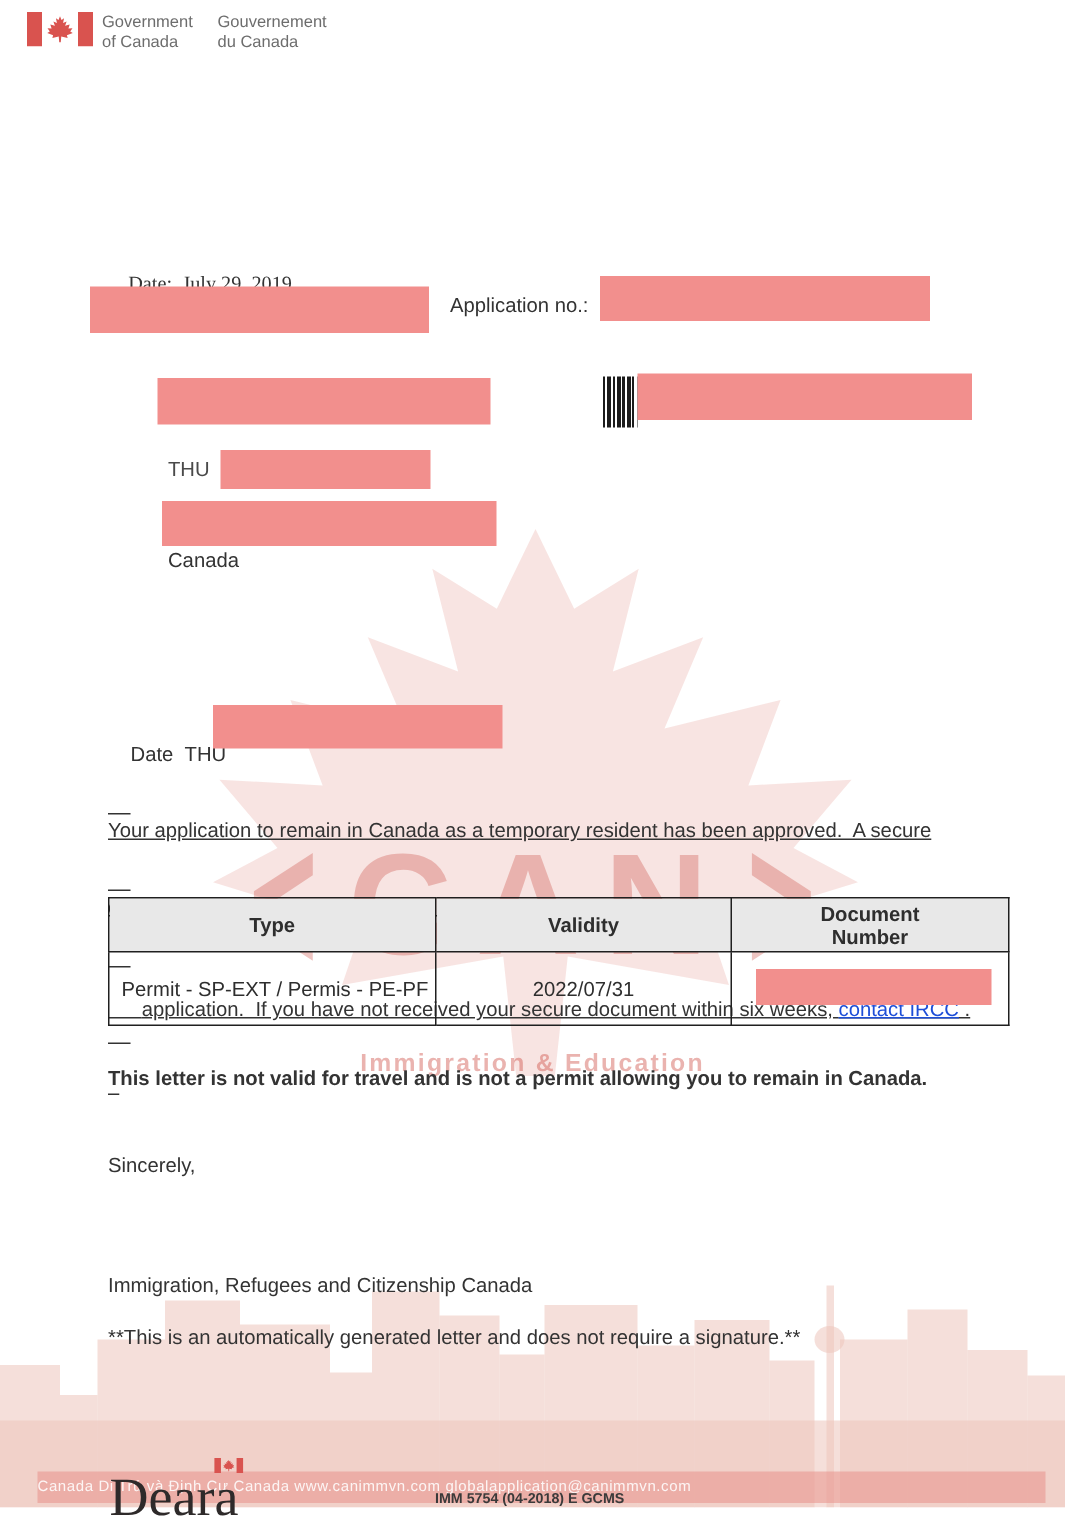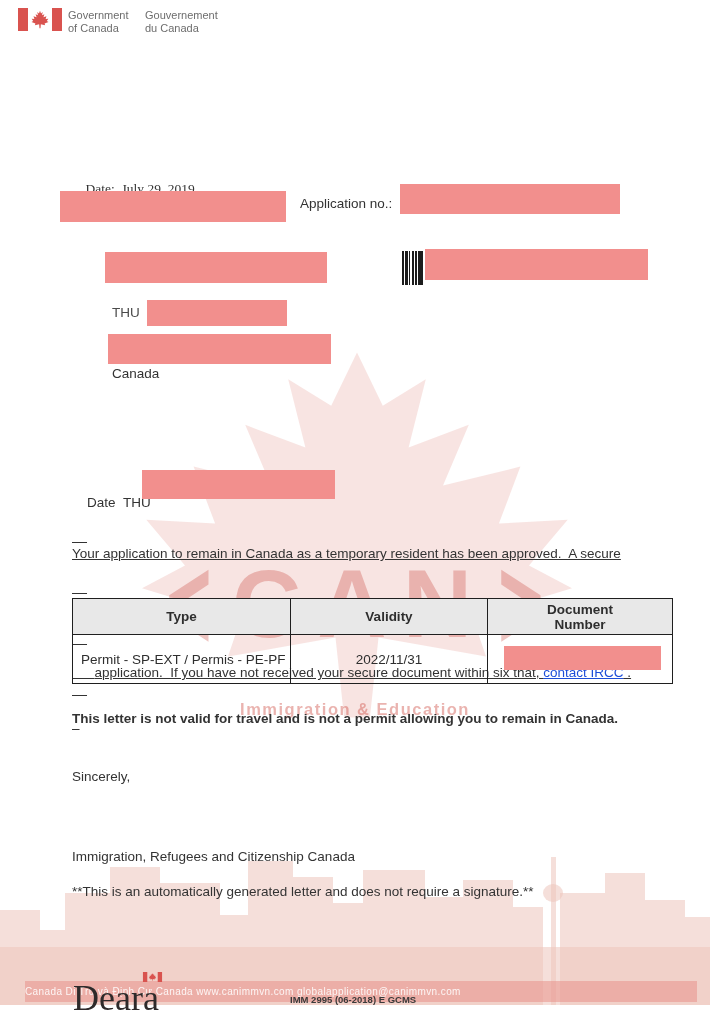--- a/index.html
+++ b/index.html
@@ -139,39 +139,39 @@
 
   <div class="abs txt" style="left:72px;top:477px;z-index:2;">
     <span>Date</span><span>&nbsp;&nbsp;</span><span>THU</span>
   </div>
   <div class="redact" style="left:142px;top:470px;width:193px;height:29px;z-index:2;"></div>
 
   <div class="para txt" style="z-index:2;">
     <span>Your application to remain in Canada as a temporary resident has been approved.  A secure</span>
     <span>document has been mailed to you at the address that you provided when you made your</span>
     <span class="inline-line">
-      <span>application.  If you have not received your secure document within six that, </span><a class="doc-link">contact IRCC</a><span> .</span>
+      <span>application.  If you have not received your secure document within six weeks, </span><a class="doc-link">contact IRCC</a><span> .</span>
     </span>
   </div>
 
   <table class="permit" style="z-index:2;">
     <colgroup>
         <col style="width:218px">
         <col style="width:197px">
         <col style="width:185px">
       </colgroup>
     <tbody>
         <tr>
       <th><span>Type</span></th>
       <th><span>Validity</span></th>
       <th><span class="th-narrow">Document Number</span></th>
     </tr>
     <tr>
       <td class="cell-type">Permit - SP-EXT / Permis - PE-PF</td>
-      <td class="cell-validity">2022/11/31</td>
+      <td class="cell-validity">2022/07/31</td>
       <td class="cell-doc">
             <div class="doc-redact"></div>
           </td>
     </tr>
   </tbody>
     </table>
 
   <div class="abs txt" style="left:72px;top:710px;z-index:2;font-weight:bold;">This letter is not valid for travel and is not a permit allowing you to remain in Canada.</div>
   <div class="abs txt" style="left:72px;top:768px;z-index:2;">Sincerely,</div>
   <div class="abs txt" style="left:72px;top:848px;z-index:2;">Immigration, Refugees and Citizenship Canada</div>
@@ -182,15 +182,15 @@
   <div class="wordmark">
     <span>Dear</span><span class="last-a"><span>a</span><svg class="mini-flag" width="21" height="10" viewBox="0 0 44 23">
       <rect x="0" y="0" width="10" height="23" fill="#D9534F"></rect>
       <rect x="34" y="0" width="10" height="23" fill="#D9534F"></rect>
       <g transform="translate(13.5,2.5) scale(0.17,0.18)">
         <polygon fill="#D9534F" points="50,2 56,16 66,9 62,27 76,21 70,37 88,32 83,47 99,46 90,58 100,64 77,72 80,82 55,77 53,98 47,98 45,77 20,82 23,72 0,64 10,58 1,46 17,47 12,32 30,37 24,21 38,27 34,9 44,16"></polygon>
       </g>
     </svg></span>
   </div>
 
-  <div class="imm-code">IMM 2995 (06-2018) E GCMS</div>
+  <div class="imm-code">IMM 5754 (04-2018) E GCMS</div>
 
 </div>
 
 </body></html>

